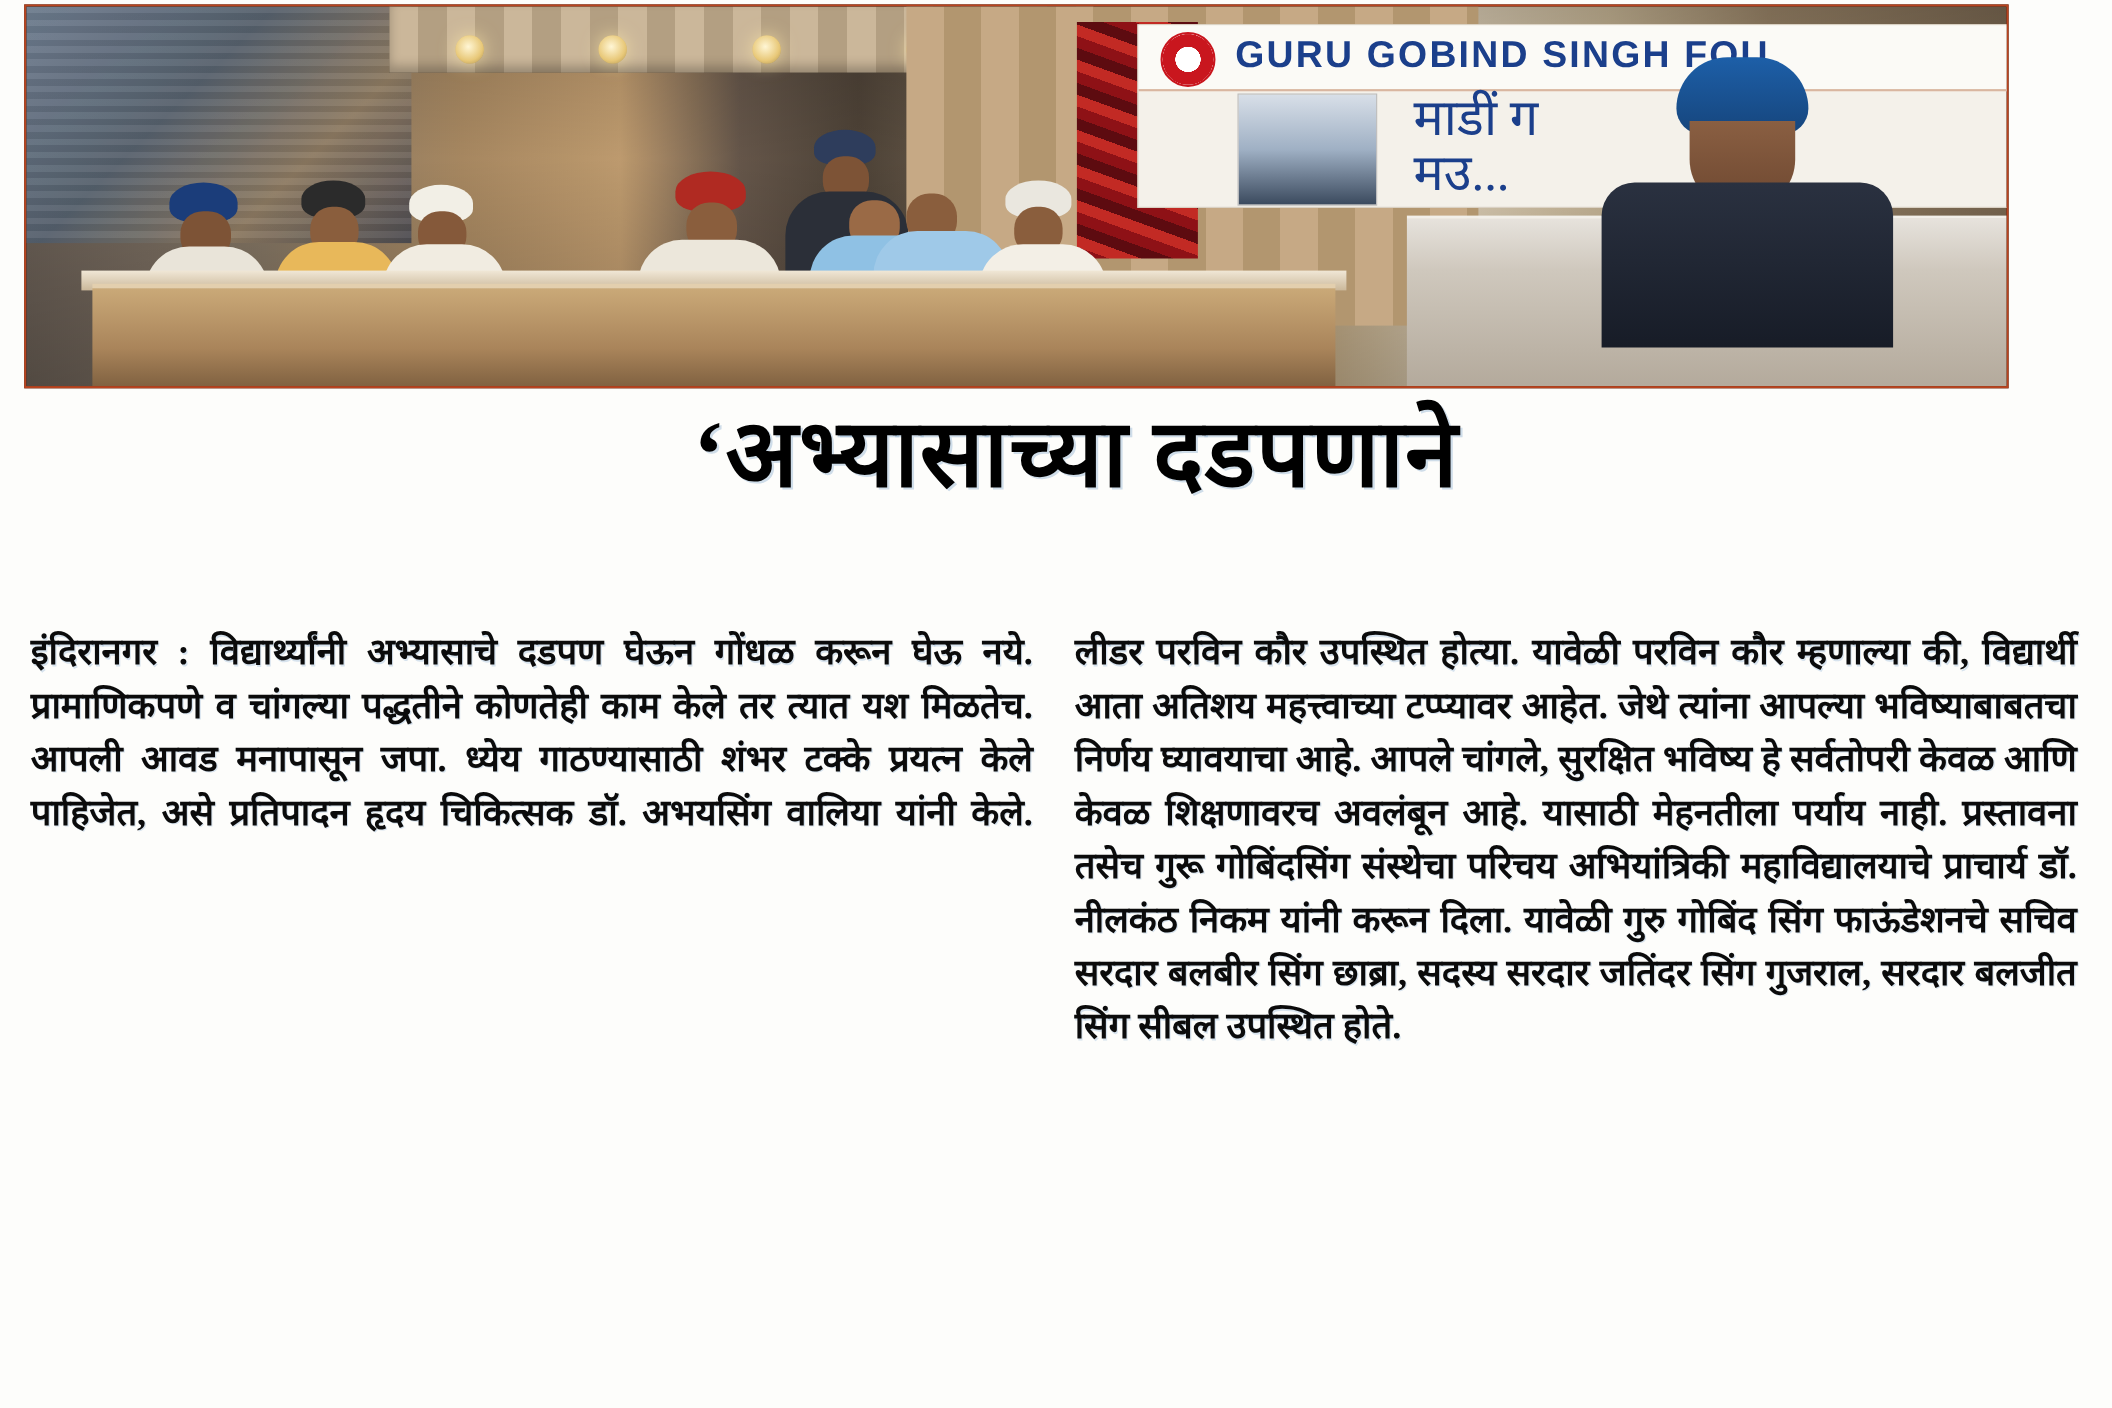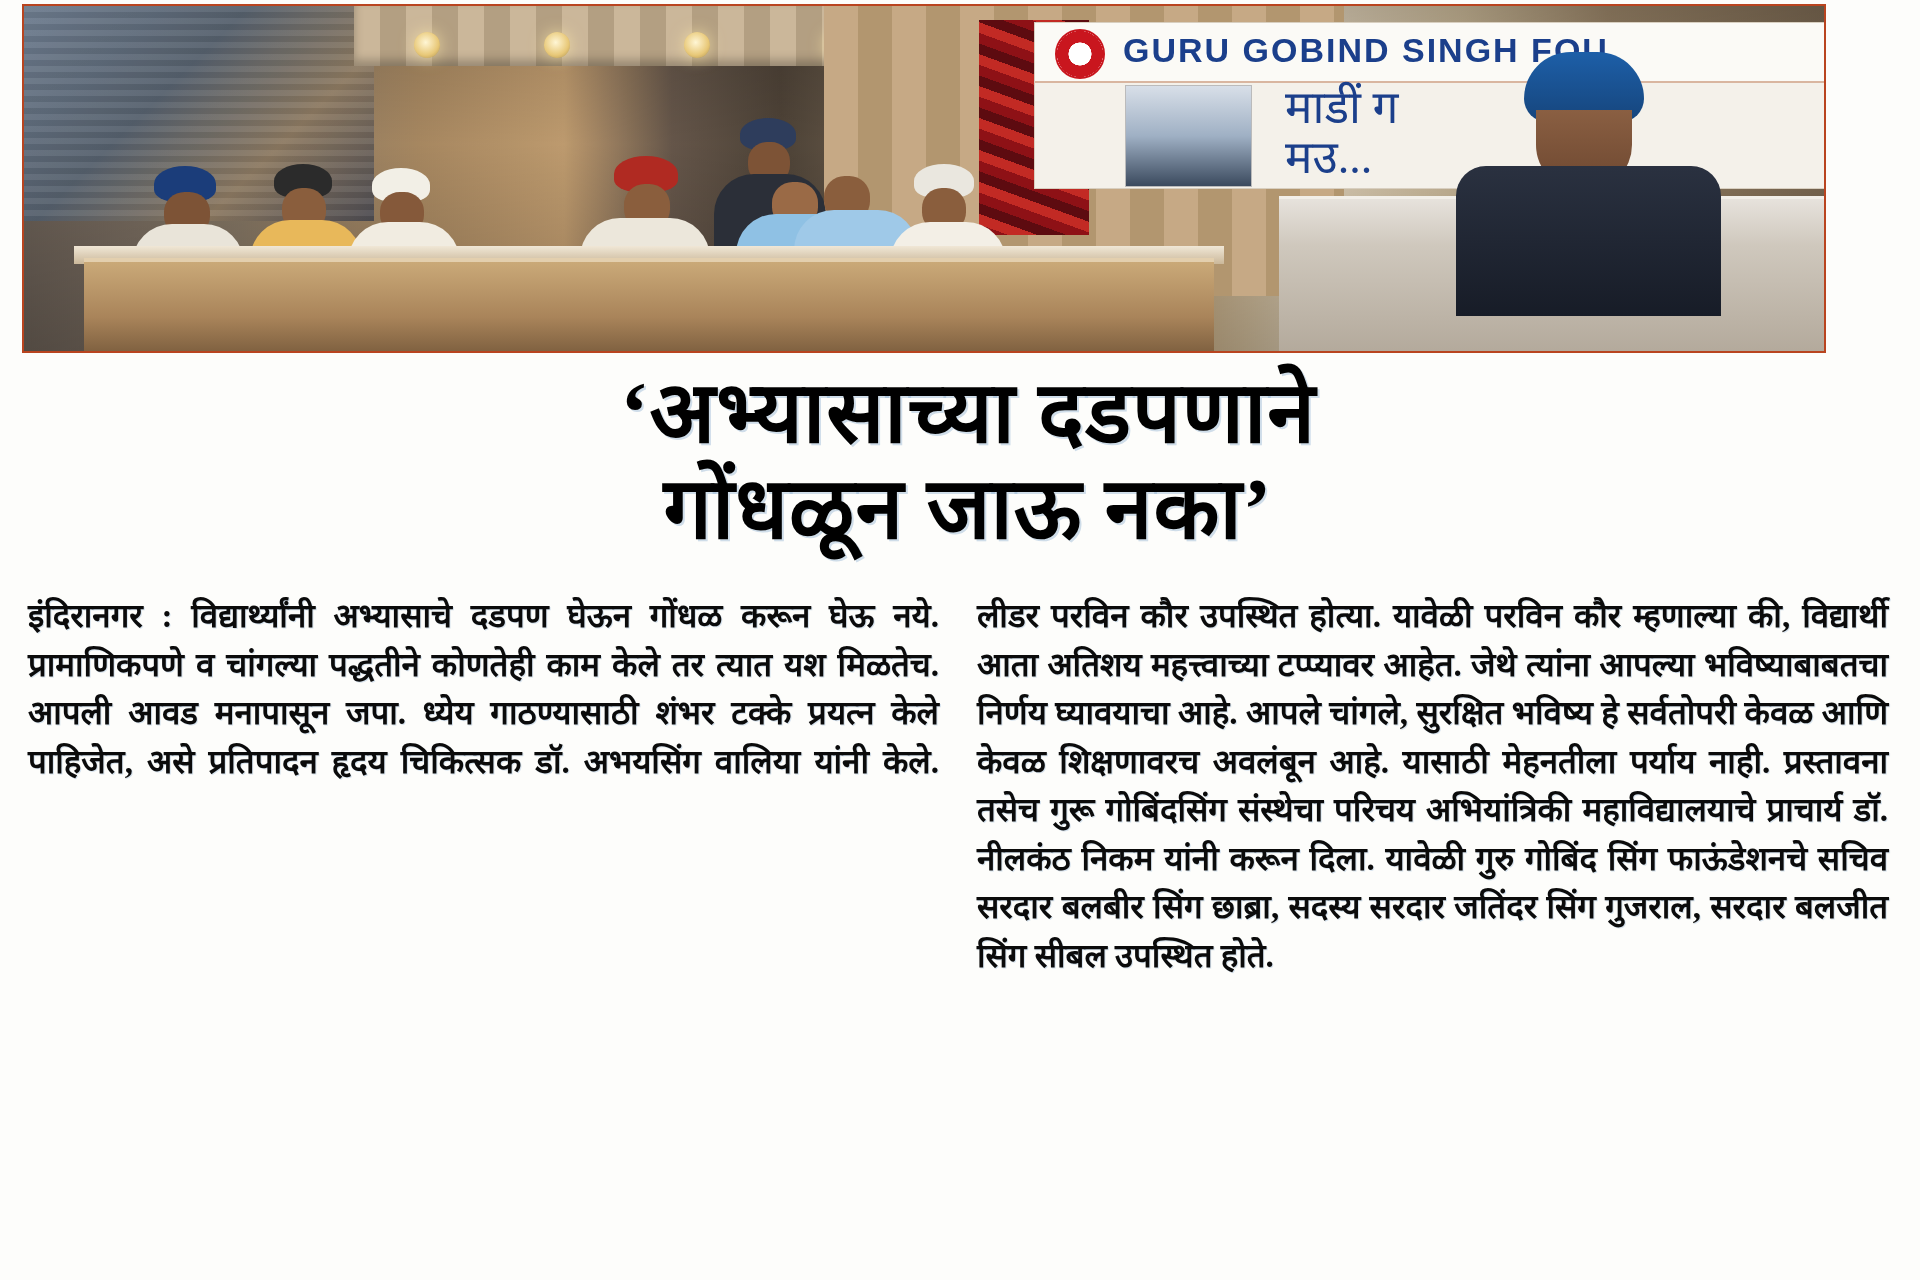--- a/index.html
+++ b/index.html
@@ -175,37 +175,37 @@
   .person {
     position: absolute;
     border-radius: 40px 40px 6px 6px;
   }
   .turban { position:absolute; border-radius: 50% 50% 35% 35%; }
   .head   { position:absolute; border-radius: 45%; }
 
   
   .headline {
     position: absolute;
-    left: 128px;
+    left: 138px;
     top: 365px;
     width: 1680px;
     text-align: center;
     font-size: 86px;
     font-weight: bold;
     line-height: 1.12;
     color: #000000;
     letter-spacing: 1px;
     text-shadow: 2px 2px 0 rgba(120,160,200,0.35);
   }
 
   
   .columns {
     position: absolute;
     left: 28px;
-    top: 592px;
+    top: 570px;
     width: 1860px;
     display: flex;
     gap: 38px;
   }
   .col {
     width: 912px;
   }
   .col p {
     margin: 0 0 4px 0;
     font-size: 33px;
@@ -288,21 +288,20 @@
     <div class="table-front"></div>
 
     <div class="podium"></div>
     <div class="speaker-turban"></div>
     <div class="speaker-head"></div>
     <div class="speaker-body"></div>
   </div>
 
   <div class="headline">
     <div>‘अभ्यासाच्या दडपणाने</div>
-    <div>गोंधळून जाऊ नका’</div>
   </div>
 
   <div class="columns">
     <div class="col">
       <p>इंदिरानगर : विद्यार्थ्यांनी अभ्यासाचे दडपण घेऊन गोंधळ करून घेऊ नये. प्रामाणिकपणे व चांगल्या पद्धतीने कोणतेही काम केले तर त्यात यश मिळतेच. आपली आवड मनापासून जपा. ध्येय गाठण्यासाठी शंभर टक्के प्रयत्न केले पाहिजेत, असे प्रतिपादन हृदय चिकित्सक डॉ. अभयसिंग वालिया यांनी केले.</p>
     </div>
     <div class="col">
       <p class="last">लीडर परविन कौर उपस्थित होत्या. यावेळी परविन कौर म्हणाल्या की, विद्यार्थी आता अतिशय महत्त्वाच्या टप्प्यावर आहेत. जेथे त्यांना आपल्या भविष्याबाबतचा निर्णय घ्यावयाचा आहे. आपले चांगले, सुरक्षित भविष्य हे सर्वतोपरी केवळ आणि केवळ शिक्षणावरच अवलंबून आहे. यासाठी मेहनतीला पर्याय नाही. प्रस्तावना तसेच गुरू गोबिंदसिंग संस्थेचा परिचय अभियांत्रिकी महाविद्यालयाचे प्राचार्य डॉ. नीलकंठ निकम यांनी करून दिला. यावेळी गुरु गोबिंद सिंग फाऊंडेशनचे सचिव सरदार बलबीर सिंग छाब्रा, सदस्य सरदार जतिंदर सिंग गुजराल, सरदार बलजीत सिंग सीबल उपस्थित होते.</p>
     </div>
   </div>

